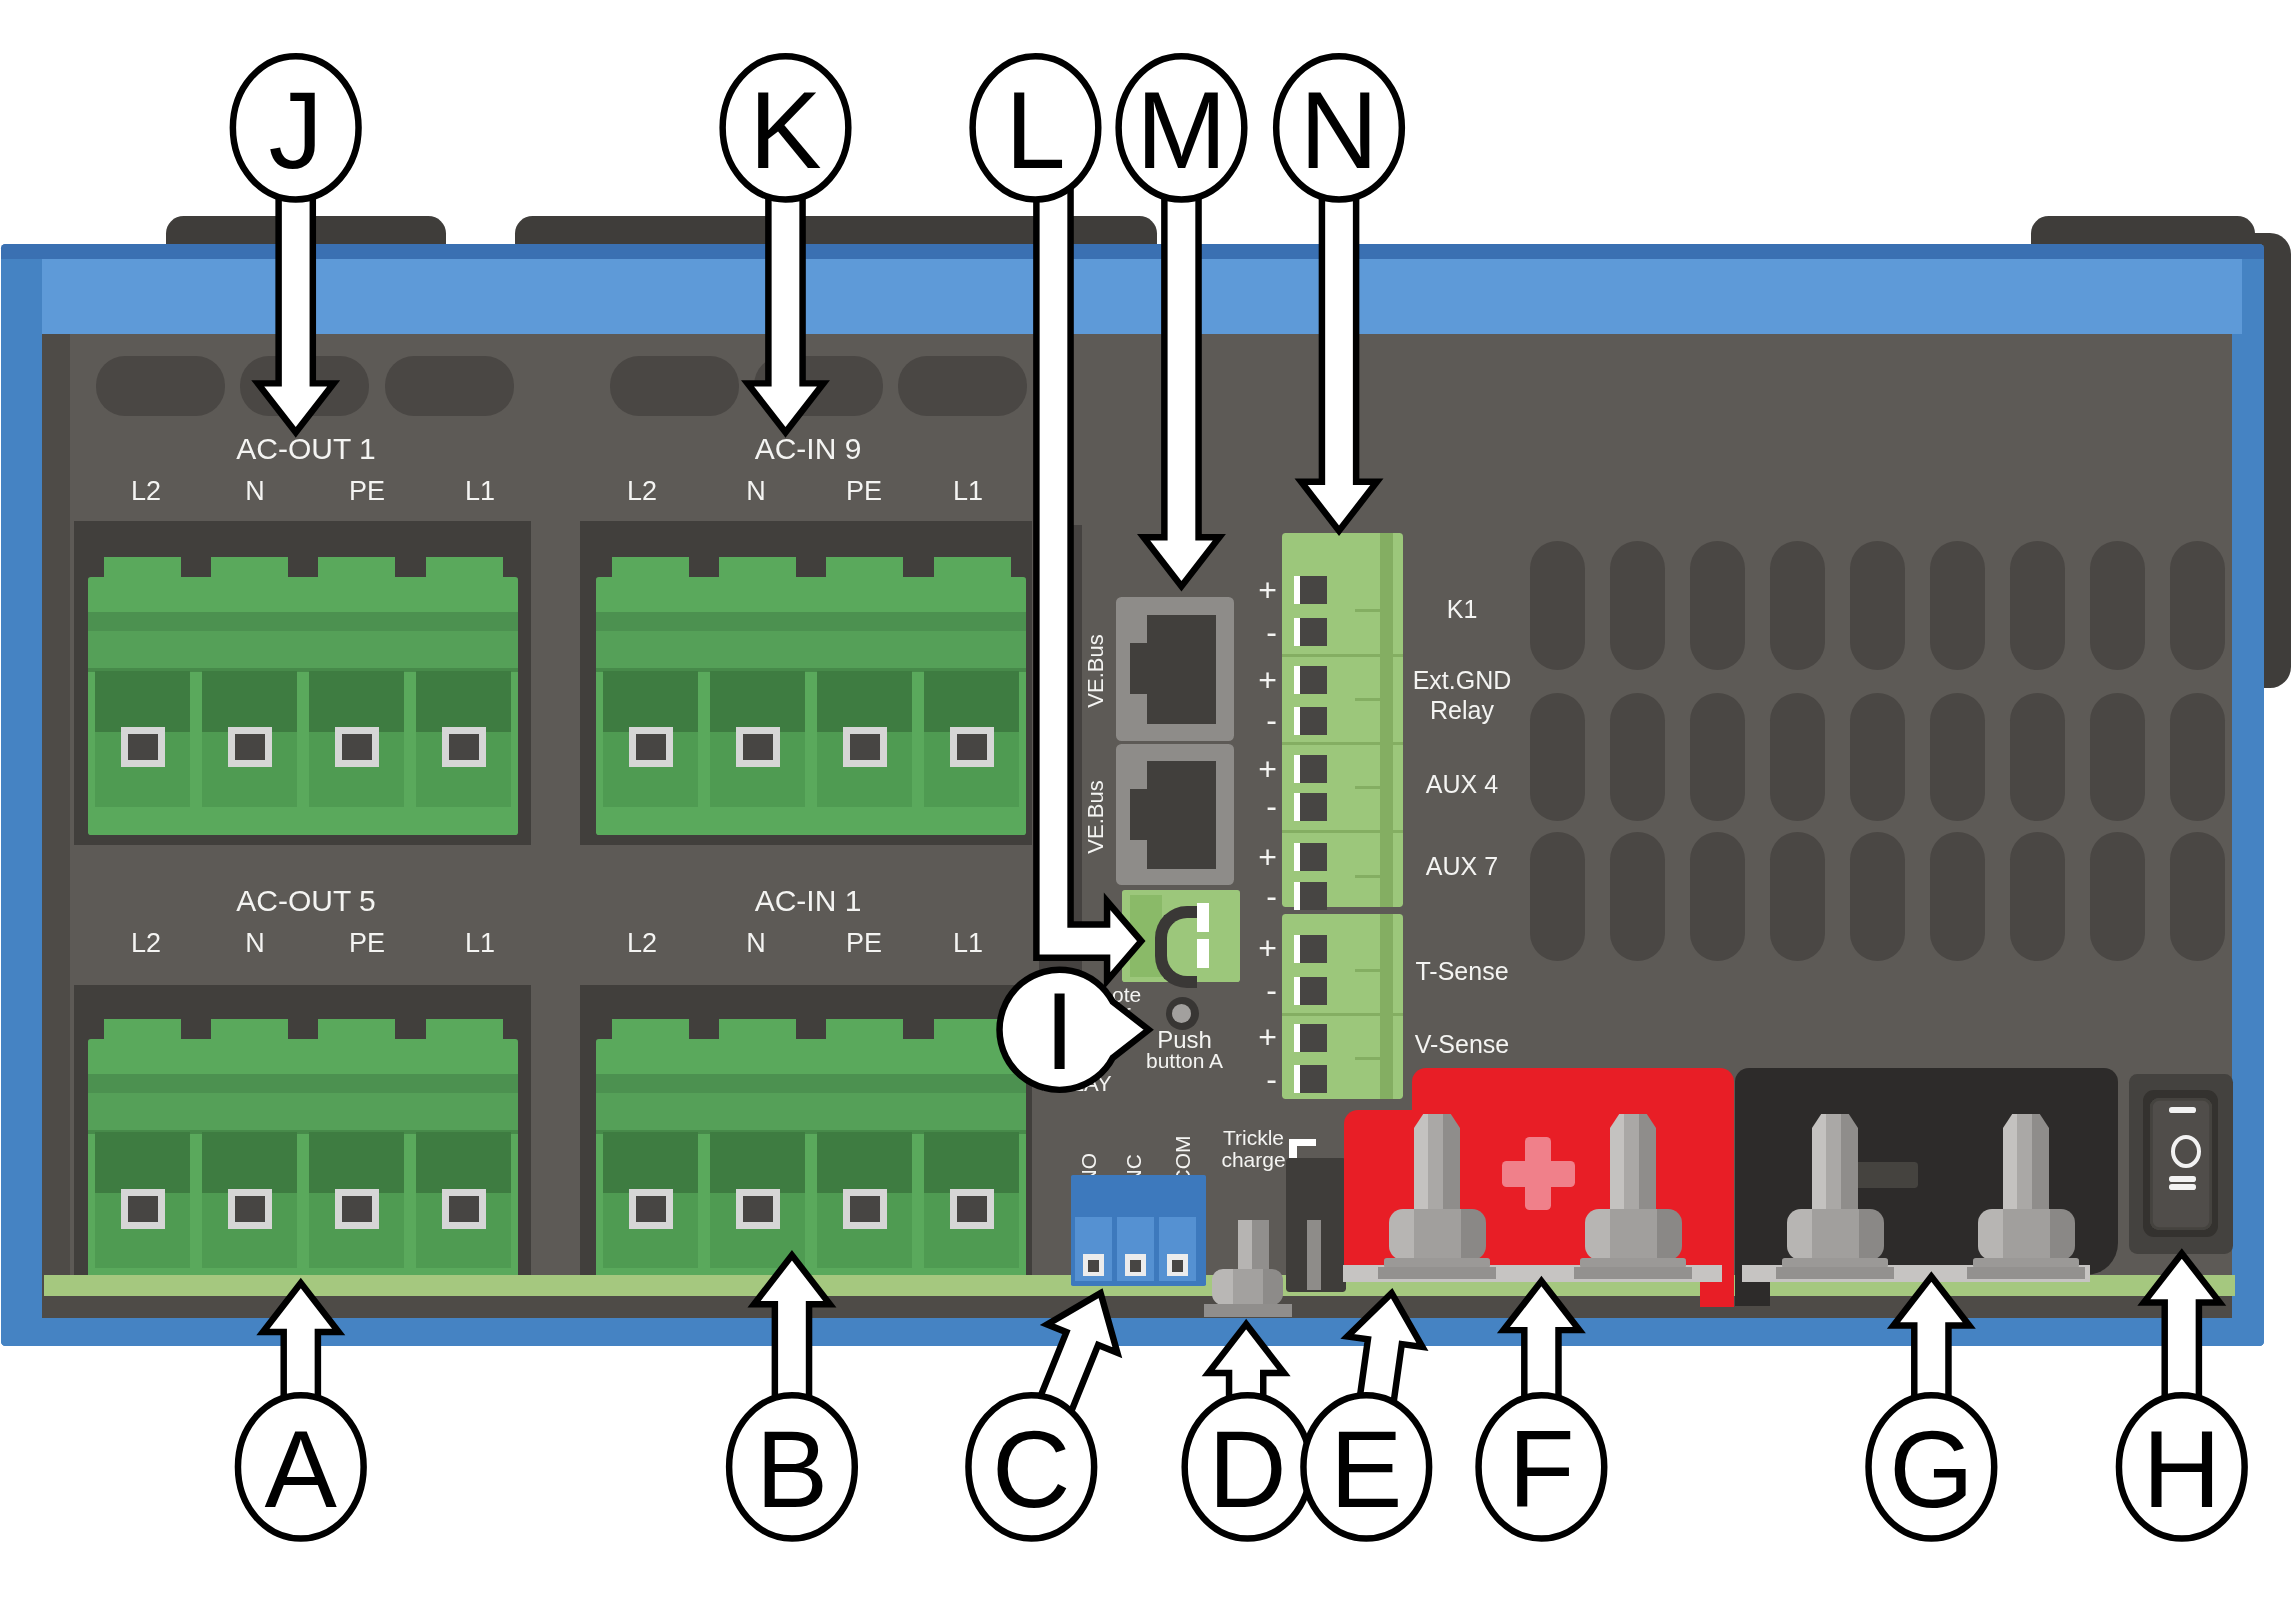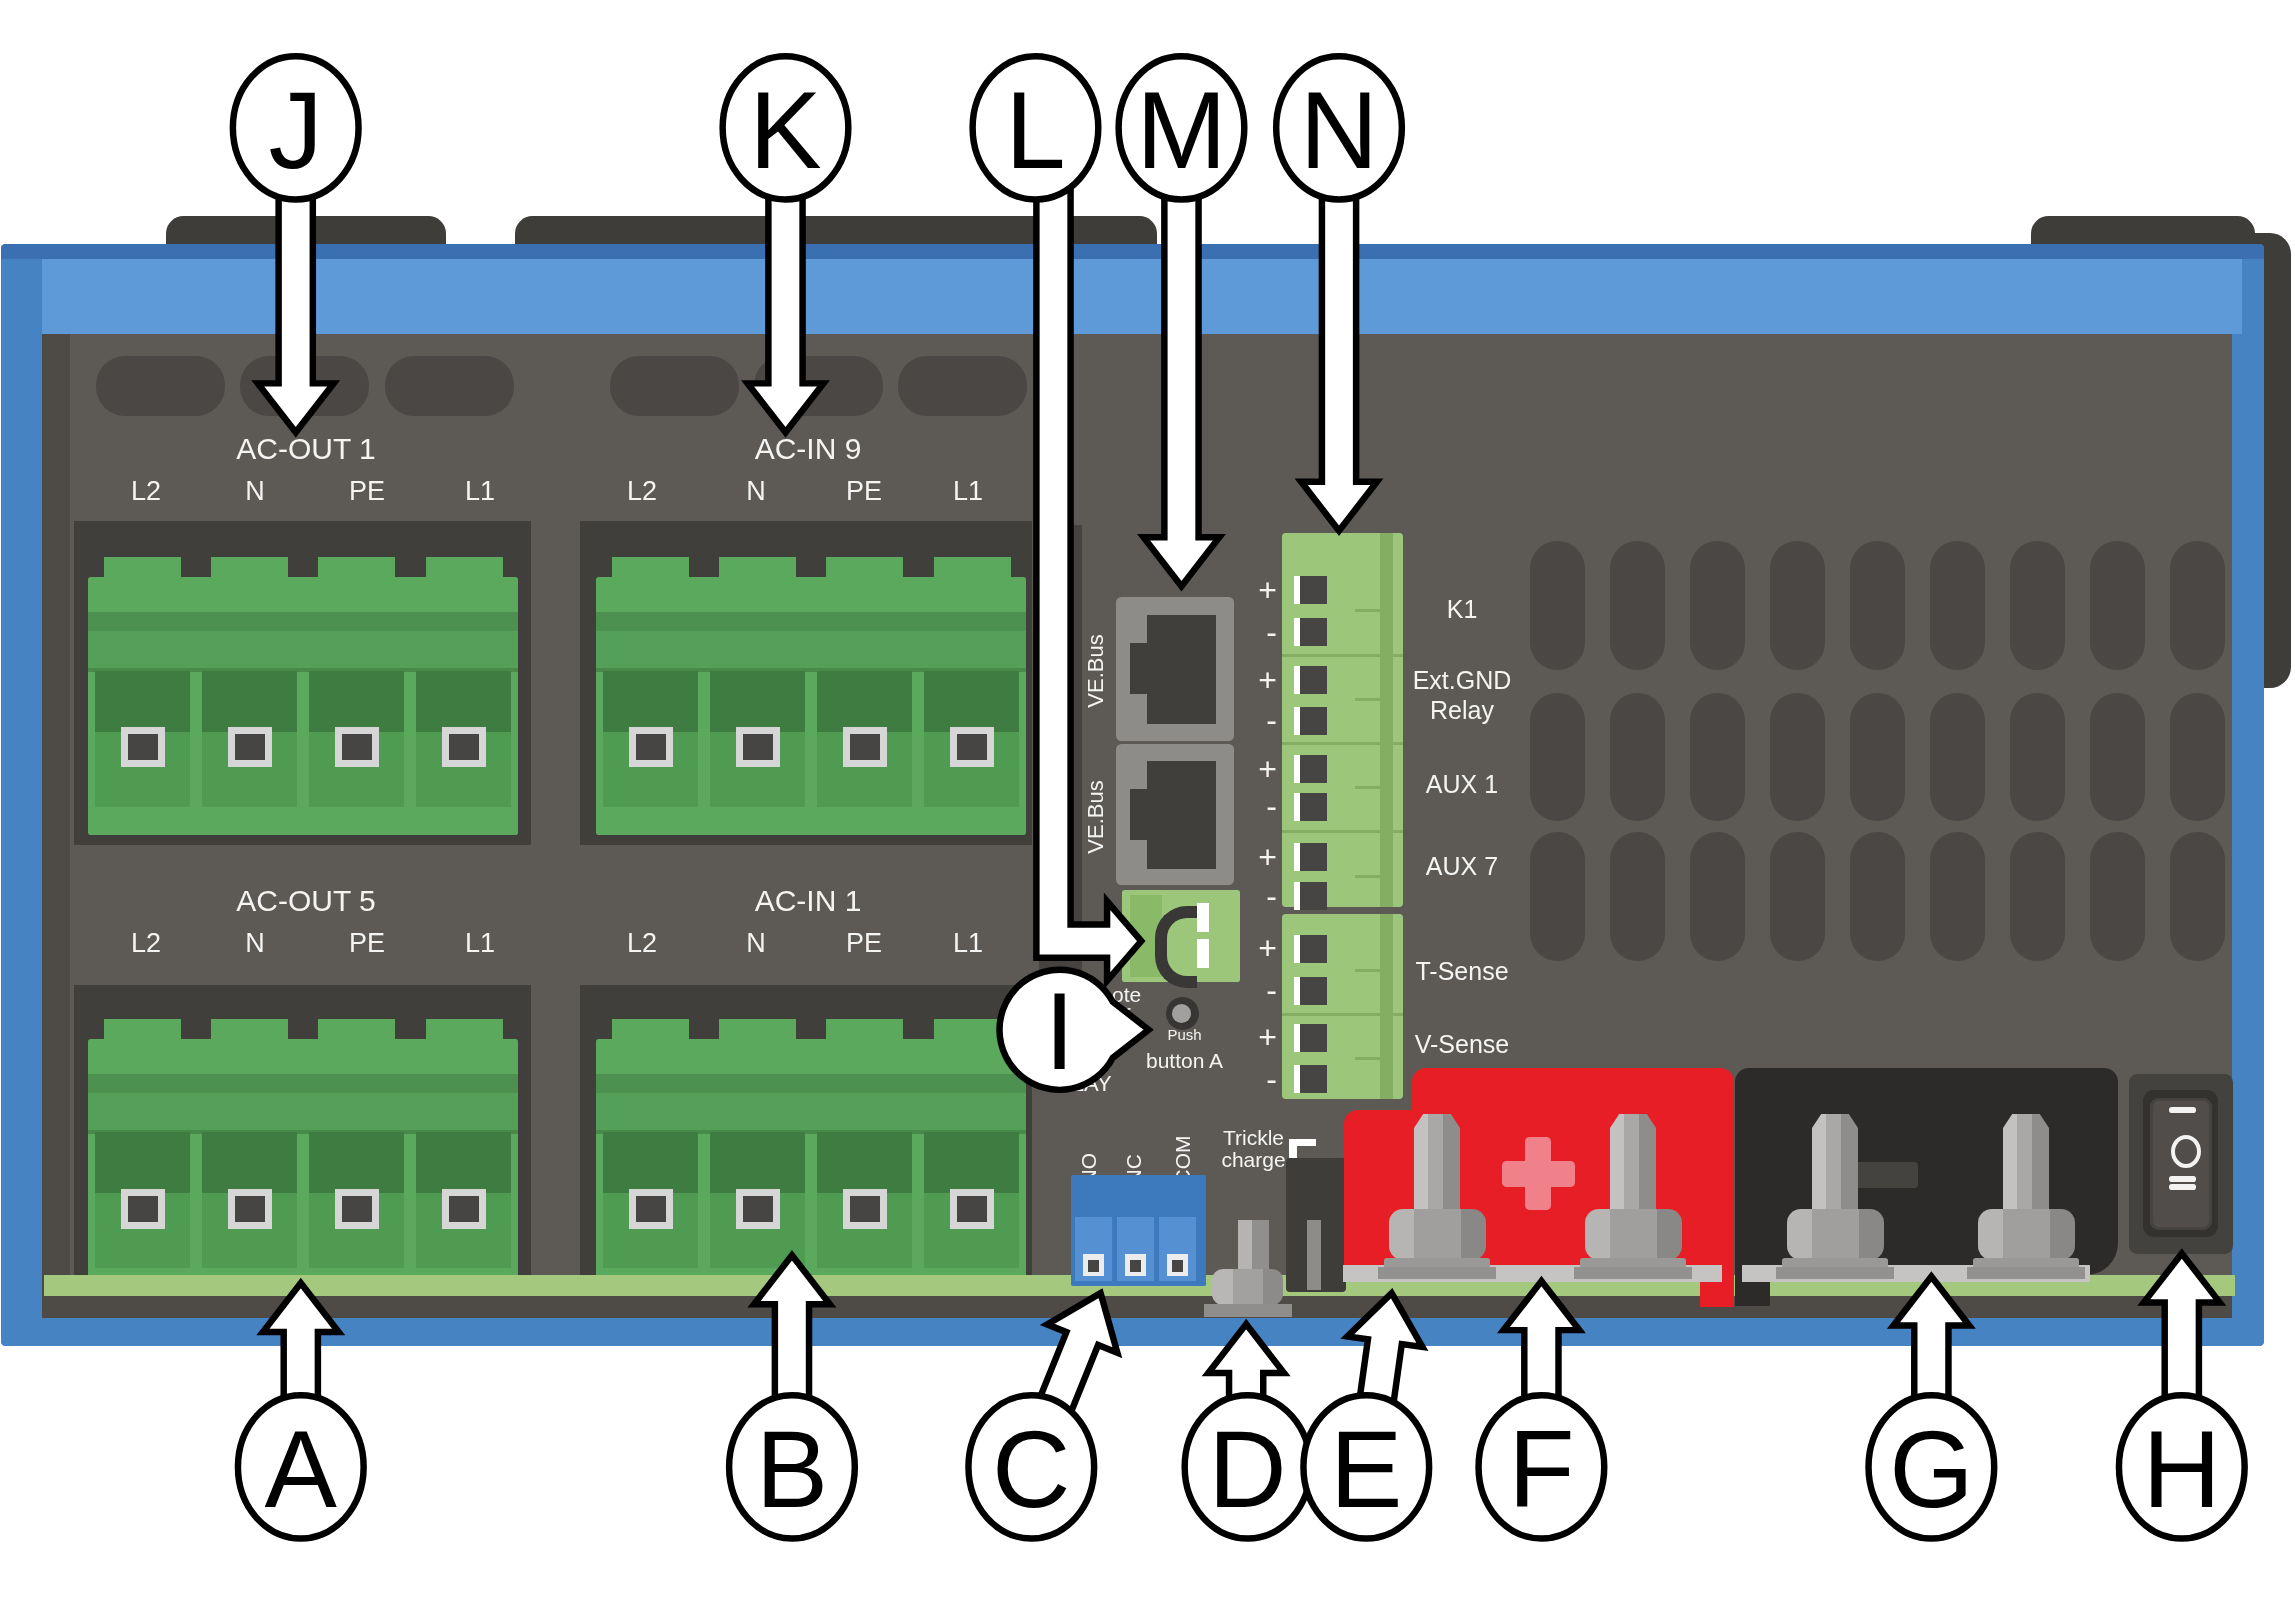--- a/index.html
+++ b/index.html
@@ -242,37 +242,37 @@
   <div class="txt sign" style="left:1235px;top:839px;">+</div>
   <div class="txt sign" style="left:1235px;top:878px;">-</div>
   <div class="txt sign" style="left:1235px;top:930px;">+</div>
   <div class="txt sign" style="left:1235px;top:972px;">-</div>
   <div class="txt sign" style="left:1235px;top:1019px;">+</div>
   <div class="txt sign" style="left:1235px;top:1061px;">-</div>
 
   <div class="txt chan" style="left:1462px;top:595px;">K1</div>
   <div class="txt chan" style="left:1462px;top:666px;">Ext.GND</div>
   <div class="txt chan" style="left:1462px;top:696px;">Relay</div>
-  <div class="txt chan" style="left:1462px;top:770px;">AUX 1</div>
+  <div class="txt chan" style="left:1462px;top:770px;">AUX 4</div>
   <div class="txt chan" style="left:1462px;top:852px;">AUX 7</div>
   <div class="txt chan" style="left:1462px;top:957px;">T-Sense</div>
   <div class="txt chan" style="left:1462px;top:1030px;">V-Sense</div>
 
   <div class="a" style="left:1122px;top:890px;width:118px;height:92px;background:#9cc77b;border-radius:2.8px;">
     <div class="a" style="left:8.3px;top:4.6px;width:32px;height:82px;background:#8aba68;"></div>
     <div class="a" style="left:75px;top:12.5px;width:12px;height:29px;background:#ffffff;"></div>
     <div class="a" style="left:75px;top:49px;width:12px;height:29px;background:#ffffff;"></div>
     <div class="a" style="left:33px;top:16px;width:30px;height:58px;border:12px solid #3a3836;border-right:0;border-radius:32px 0 0 32px;"></div>
   </div>
 
   <div class="txt" style="left:1035px;top:983px;width:139px;font-size:21px;">Remote</div>
   <div class="txt" style="left:1035px;top:1004px;width:139px;font-size:21px;">on/off</div>
   <div class="a" style="left:1166px;top:997px;width:33px;height:33px;border-radius:50%;background:#383634;"></div>
   <div class="a" style="left:1172px;top:1004px;width:19.4px;height:19.4px;border-radius:50%;background:#a2a09e;"></div>
-  <div class="txt" style="left:1115px;top:1026px;width:139px;font-size:15px;">Push</div>
+  <div class="txt" style="left:1115px;top:1026px;width:139px;font-size:24px;">Push</div>
   <div class="txt" style="left:1115px;top:1049px;width:139px;font-size:21px;">button A</div>
 
   <div class="txt" style="left:1007px;top:1071px;width:139px;font-size:22px;">RELAY</div>
   <div class="txt rot" style="left:1056px;top:1140px;width:65px;font-size:21px;text-align:left;">NO</div>
   <div class="txt rot" style="left:1101px;top:1140px;width:65px;font-size:21px;text-align:left;">NC</div>
   <div class="txt rot" style="left:1150px;top:1140px;width:65px;font-size:21px;text-align:left;">COM</div>
 
   <div class="a" style="left:44px;top:1275px;width:2191px;height:21px;background:#a5c87f;"></div>
   <div class="a" style="left:69px;top:1296px;width:2163px;height:22px;background:#4e4b47;"></div>
 

